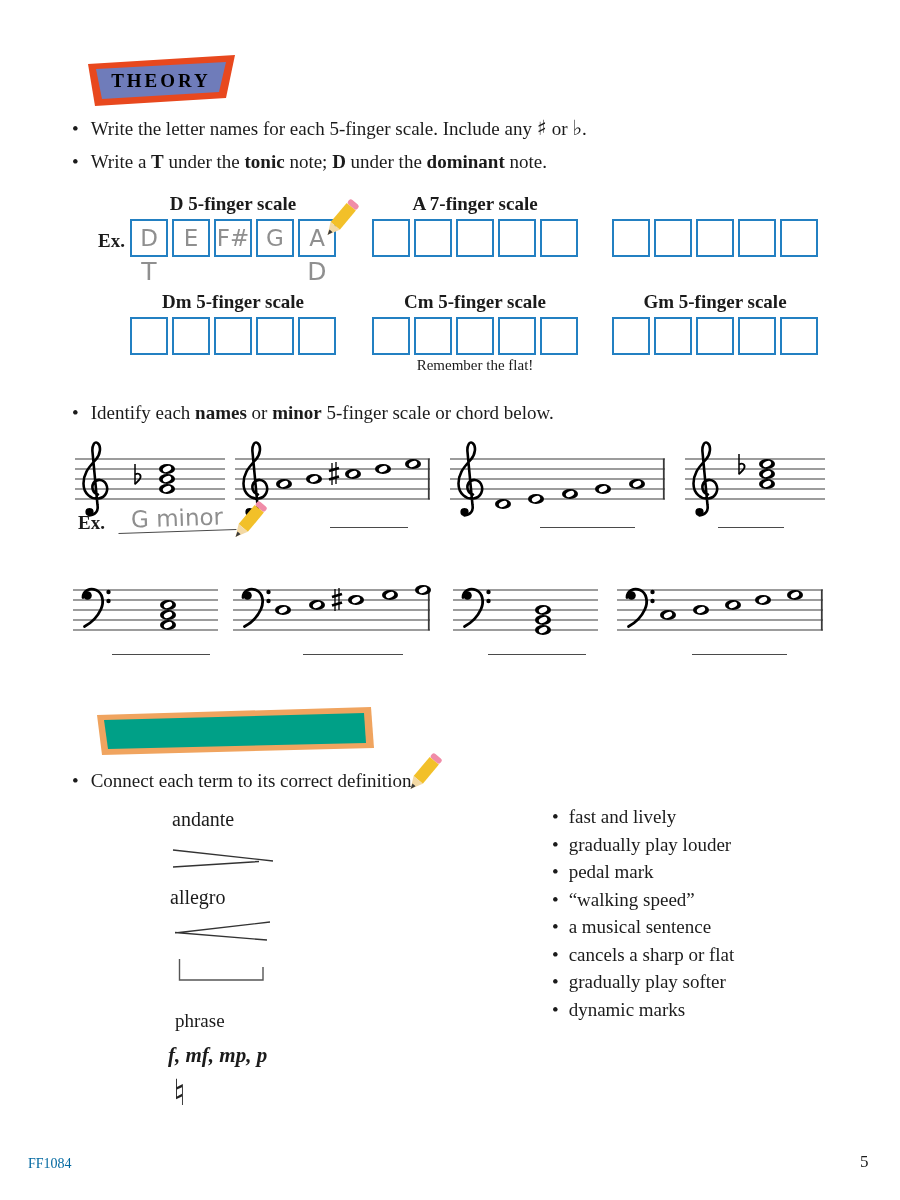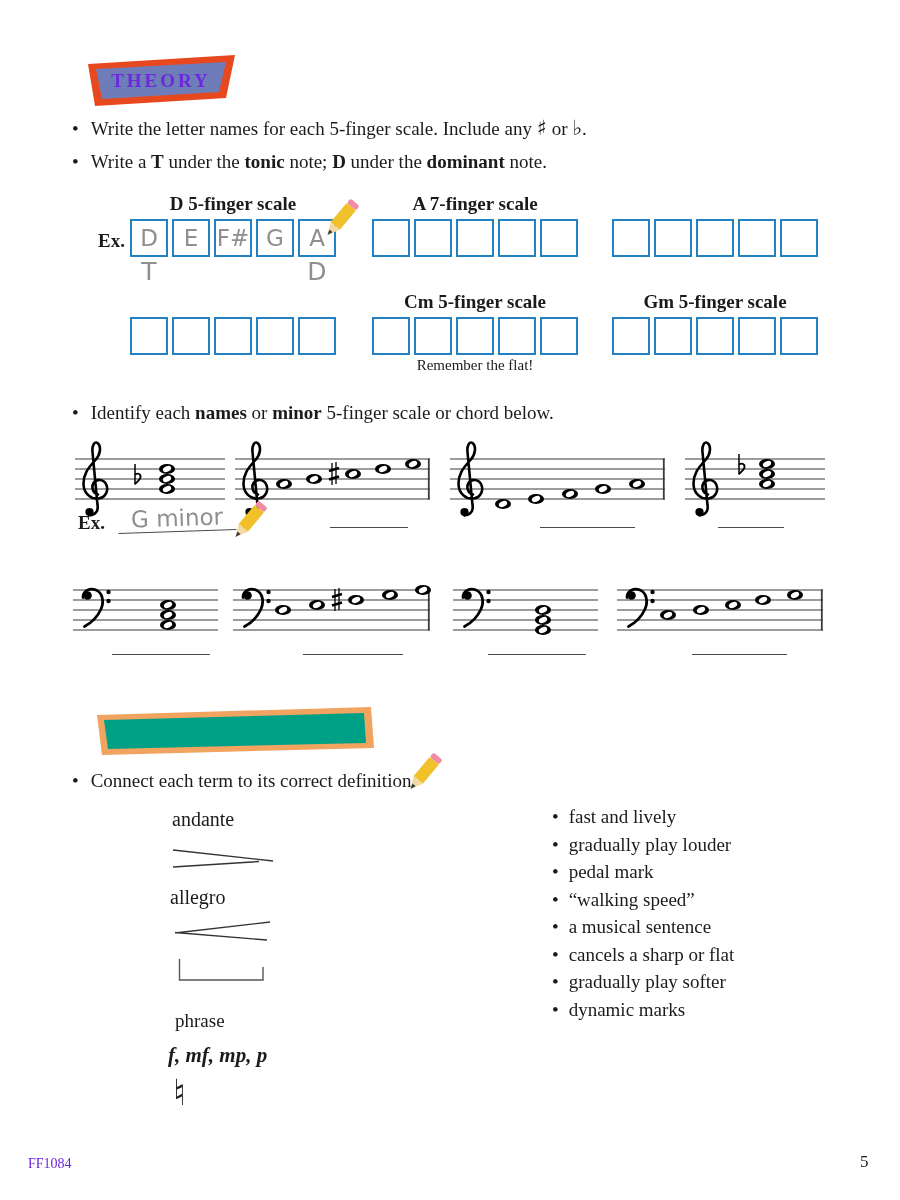--- a/index.html
+++ b/index.html
@@ -1,20 +1,20 @@
 <!DOCTYPE html>
 <html><head>
 <meta charset="utf-8">
 <style>
   html,body{margin:0;padding:0;background:#fff;}
   .page{position:relative;width:900px;height:1200px;background:#fff;overflow:hidden;
         font-family:"Liberation Serif",serif;color:#1b1b1b;}
   .abs{position:absolute;}
   
-  .banner-label{position:absolute;left:0;width:100%;text-align:center;color:#6d28d9;
+  .banner-label{position:absolute;left:0;width:100%;text-align:center;color:#000000;
      font-weight:bold;letter-spacing:3px;}
   
   .bullet{position:absolute;font-size:19px;}
   .bullet::before{content:"•";margin-right:12px;}
   .b{font-weight:bold;}
   .acc{font-family:"DejaVu Sans",sans-serif;font-size:21px;}
   
   .sc-title{position:absolute;width:206px;text-align:center;font-size:19px;font-weight:bold;}
   .ex-label{position:absolute;font-size:19px;font-weight:bold;}
   
@@ -35,21 +35,21 @@
   .pencil{position:absolute;}
   
   .term-it{position:absolute;font-size:20px;}
   .term{position:absolute;font-size:19px;}
   .term-dyn{position:absolute;font-size:21px;font-weight:bold;font-style:italic;}
   .term-nat{position:absolute;font-family:"DejaVu Sans",sans-serif;font-size:36px;color:#222;}
   .defs{position:absolute;display:flex;flex-direction:column;gap:6px;}
   .def{font-size:19px;line-height:21.5px;}
   .def::before{content:"•";margin-right:10px;}
   
-  .foot{position:absolute;font-size:14px;color:#6d28d9;}
+  .foot{position:absolute;font-size:14px;color:#0369a1;}
   .pageno{position:absolute;font-size:17px;}
 </style>
 </head>
 <body>
 
 <svg width="0" height="0" style="position:absolute" aria-hidden="true">
   <defs>
     <symbol id="tclef" viewBox="0 0 30 80" overflow="visible">
       <circle cx="10.5" cy="73" r="4.1" fill="#000"></circle>
       <path d="M10.5 76.5 C16.5 76 19.5 72 18.5 66 L13.5 13 C12.8 6.5 15.5 2 18.5 4 C22.5 7 21.5 15.5 16.5 21 C8.5 29.5 4.5 35.5 4.5 44.5 C4.5 54.5 12 60.5 19.5 59.5 C27 58.5 30 51 27 45 C24.5 40 17.5 39.5 14.5 44 C12 48.5 14 54.5 19 55.5" fill="none" stroke="#000" stroke-width="2.6" stroke-linecap="round"></path>
@@ -124,20 +124,21 @@
   </div>
 
   <div class="boxgroup" style="left:612px;top:219px">
     <div class="box"></div>
     <div class="box"></div>
     <div class="box"></div>
     <div class="box"></div>
     <div class="box"></div>
   </div>
 
+  <div class="sc-title" style="left:130px;top:291px">Dm 5-finger scale</div>
   <div class="sc-title" style="left:372px;top:291px">Cm 5-finger scale</div>
   <div class="sc-title" style="left:612px;top:291px">Gm 5-finger scale</div>
 
   <div class="boxgroup" style="left:130px;top:317px">
     <div class="box"></div>
     <div class="box"></div>
     <div class="box"></div>
     <div class="box"></div>
     <div class="box"></div>
   </div>

